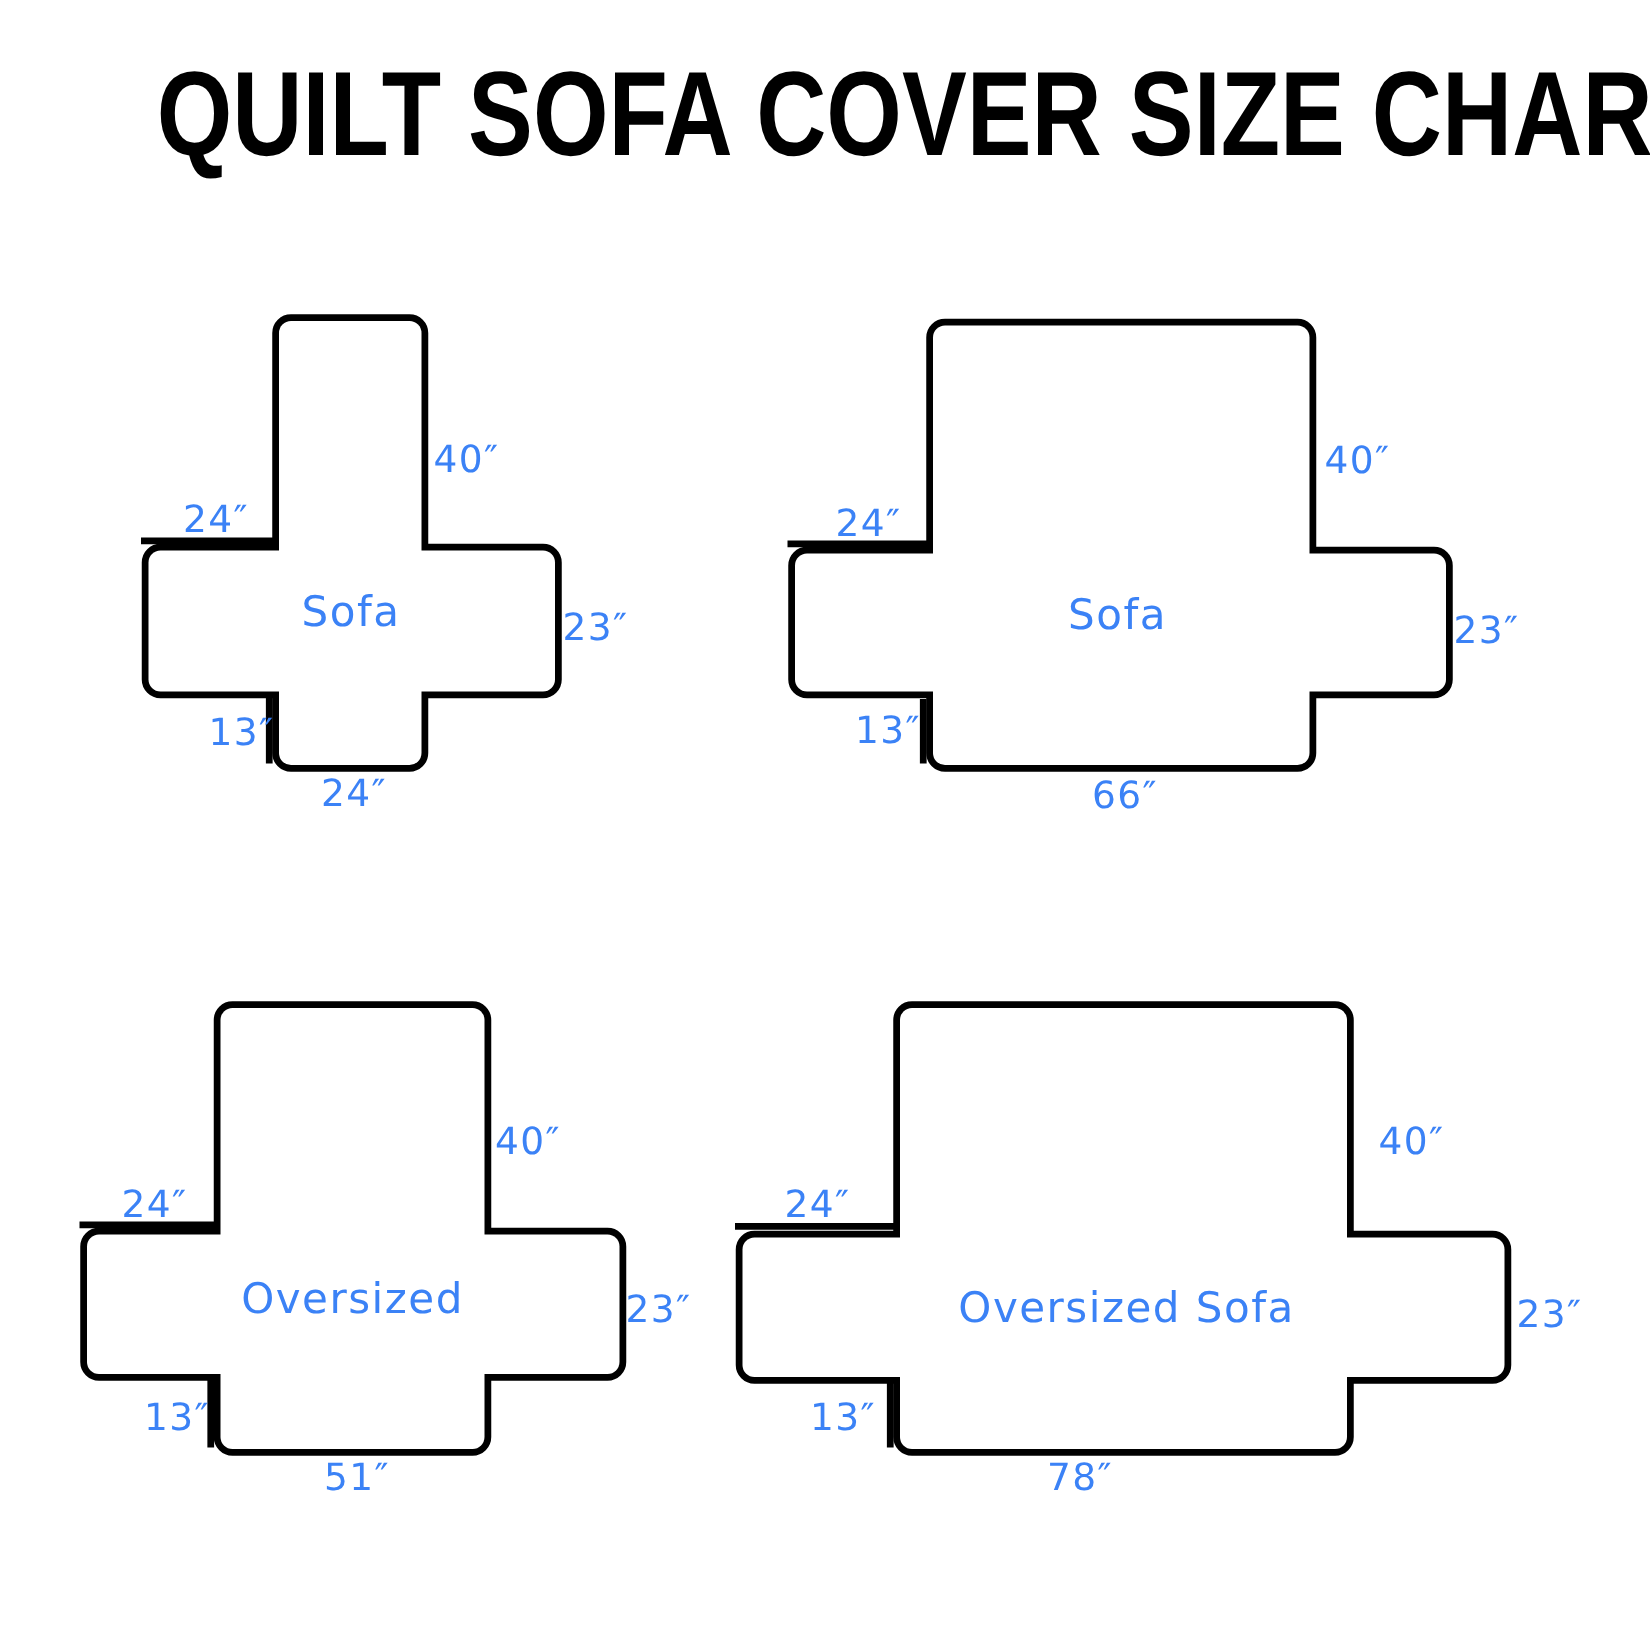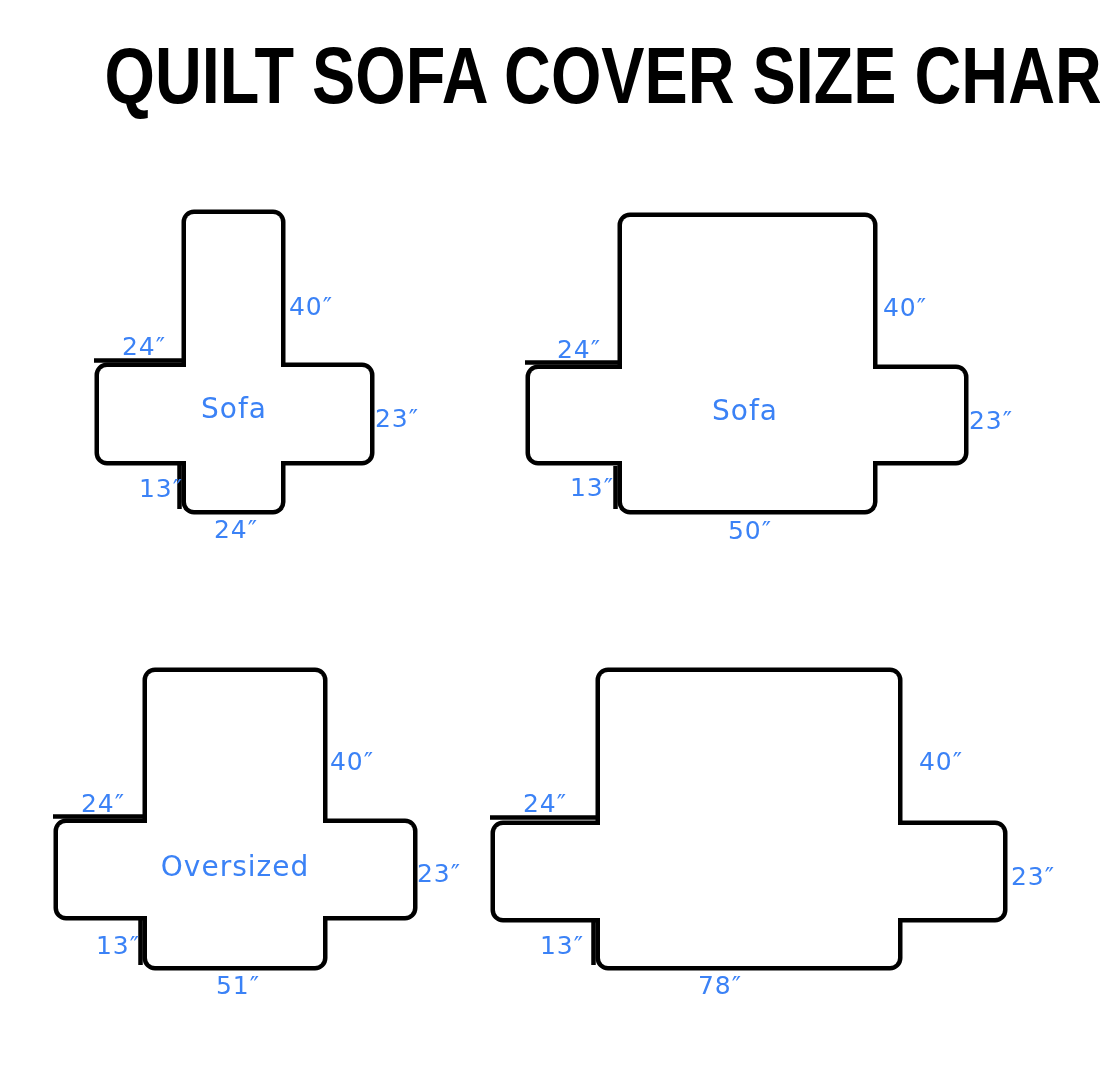--- a/index.html
+++ b/index.html
@@ -105,28 +105,29 @@
   <div class="lbl nm" style="left:234px; top:408px;">Sofa</div>
   <div class="lbl dim" style="left:397px; top:418px;">23″</div>
   <div class="lbl dim" style="left:161px; top:488px;">13″</div>
   <div class="lbl dim" style="left:236px; top:529px;">24″</div>
 
   <div class="lbl dim" style="left:905px; top:307px;">40″</div>
   <div class="lbl dim" style="left:579px; top:349px;">24″</div>
   <div class="lbl nm" style="left:745px; top:410px;">Sofa</div>
   <div class="lbl dim" style="left:991px; top:420px;">23″</div>
   <div class="lbl dim" style="left:592px; top:487px;">13″</div>
-  <div class="lbl dim" style="left:750px; top:530px;">50″</div>
+  <div class="lbl dim" style="left:750px; top:530px;">66″</div>
 
   <div class="lbl dim" style="left:352px; top:761px;">40″</div>
   <div class="lbl dim" style="left:103px; top:803px;">24″</div>
   <div class="lbl nm" style="left:235px; top:866px;">Oversized</div>
   <div class="lbl dim" style="left:439px; top:873px;">23″</div>
   <div class="lbl dim" style="left:118px; top:945px;">13″</div>
   <div class="lbl dim" style="left:238px; top:985px;">51″</div>
 
   <div class="lbl dim" style="left:941px; top:761px;">40″</div>
   <div class="lbl dim" style="left:545px; top:803px;">24″</div>
+  <div class="lbl nm" style="left:751px; top:872px;">Oversized Sofa</div>
   <div class="lbl dim" style="left:1033px; top:876px;">23″</div>
   <div class="lbl dim" style="left:562px; top:945px;">13″</div>
   <div class="lbl dim" style="left:720px; top:985px;">78″</div>
 
 </div>
 
 </body></html>

